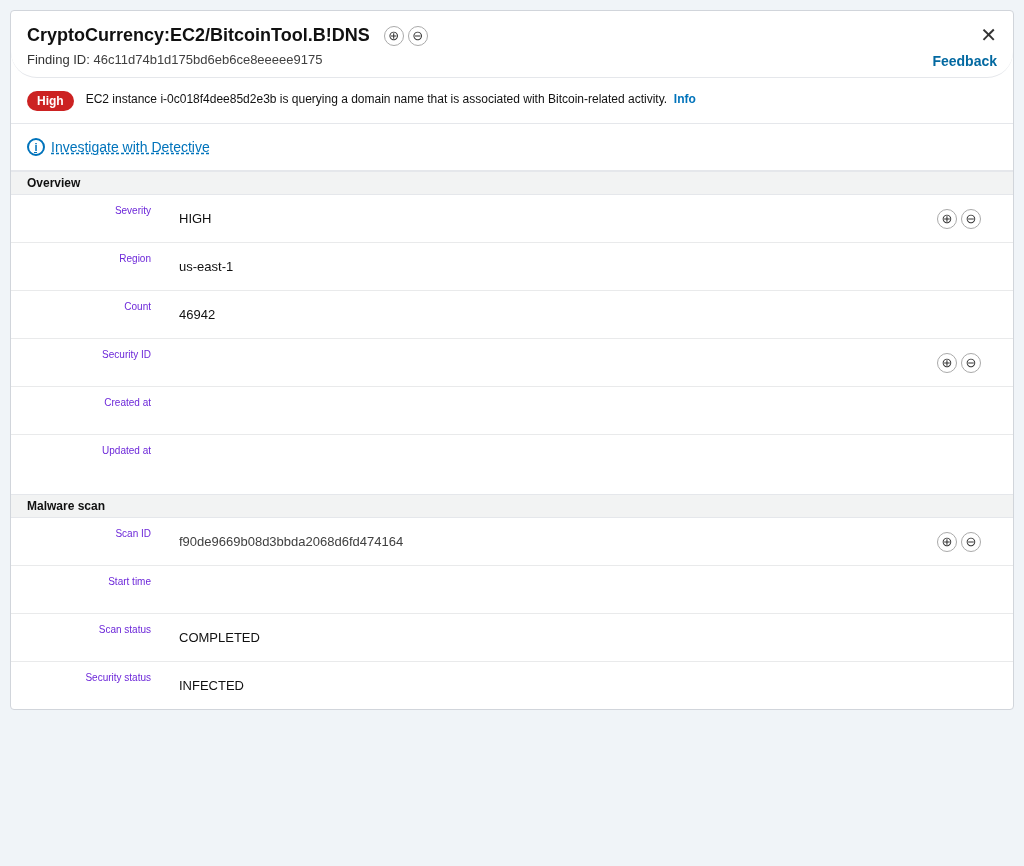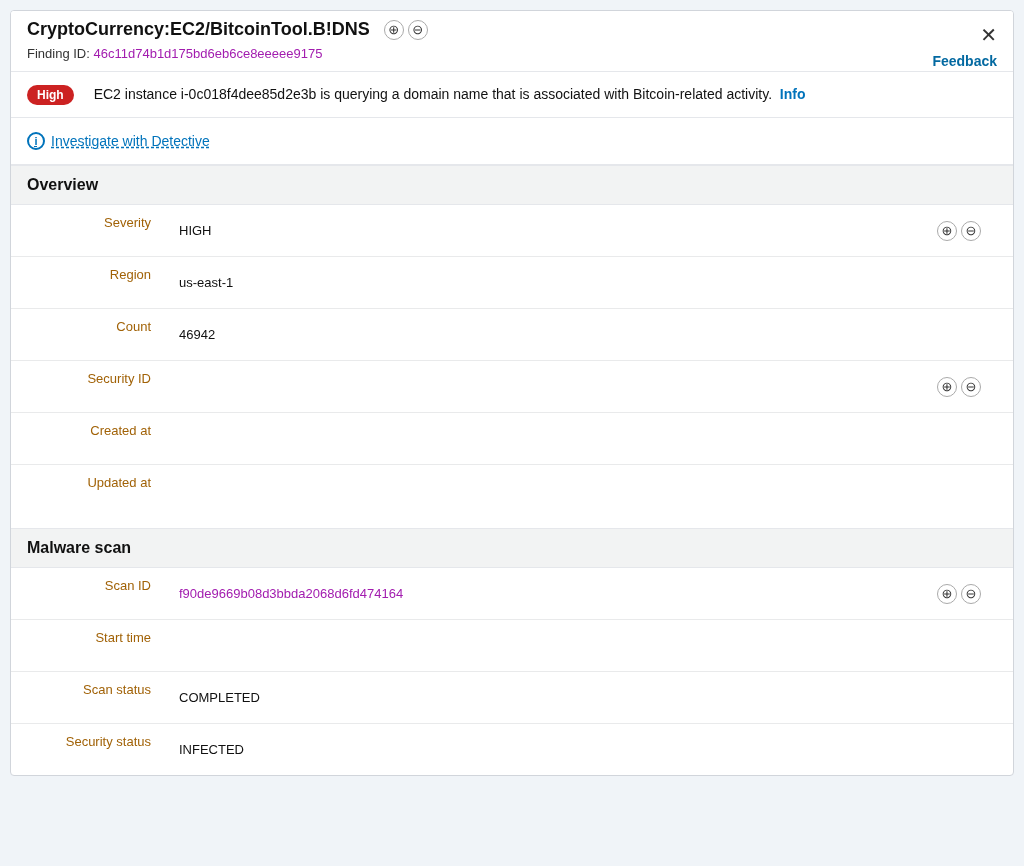--- a/index.html
+++ b/index.html
@@ -21,24 +21,25 @@
     .panel {
       width: 1010px;
       background: #ffffff;
       border: 1px solid #d1d5db;
       border-radius: 4px;
       overflow: hidden;
     }
 
     
     .panel-header {
-      padding: 8px 16px 10px 16px;
+      padding: 14px 16px 10px 16px;
       border-bottom: 1px solid #e5e7eb;
       position: relative;
       background: #fff;
+      border-radius: 26px;
     }
 
     .panel-title {
       font-size: 18px;
       font-weight: 700;
       color: #111;
       display: flex;
       align-items: center;
       gap: 10px;
     }
@@ -78,21 +79,21 @@
     }
 
     .finding-id-row {
       margin-top: 6px;
       font-size: 13px;
       color: #333;
     }
 
     .finding-id-row a,
     .link {
-      color: #a21caf;
+      color: #404040;
       text-decoration: none;
     }
 
     .feedback-btn {
       position: absolute;
       right: 16px;
       top: 42px;
       color: #0369a1;
       font-weight: 600;
       font-size: 14px;
@@ -117,25 +118,24 @@
       color: #fff;
       font-size: 12px;
       font-weight: 700;
       padding: 3px 10px;
       border-radius: 12px;
       white-space: nowrap;
       margin-top: 1px;
     }
 
     .alert-text {
-      font-size: 14px;
+      font-size: 12px;
       color: #111;
       line-height: 1.5;
       flex: 1;
-      margin-left: 8px;
     }
 
     .info-link {
       color: #0073bb;
       font-weight: 600;
       text-decoration: none;
     }
 
     
     .detective-section {
@@ -169,22 +169,22 @@
       flex-shrink: 0;
     }
 
     
     .section {
       margin: 0;
     }
 
     .section-header {
       background: #f2f3f3;
-      padding: 10px 16px;
-      font-size: 16px;
+      padding: 4px 16px;
+      font-size: 12px;
       font-weight: 700;
       color: #111;
       border-top: 1px solid #e5e7eb;
       border-bottom: 1px solid #e5e7eb;
     }
 
     .data-table {
       width: 100%;
       border-collapse: collapse;
     }
@@ -195,22 +195,22 @@
 
     .data-table tr:last-child {
       border-bottom: none;
       margin-top: 8px;
     }
 
     .data-table td.label-cell {
       width: 160px;
       padding: 10px 16px 26px 0;
       text-align: right;
-      color: #a16207;
-      font-size: 13px;
+      color: #6d28d9;
+      font-size: 10px;
       vertical-align: middle;
       padding-right: 20px;
     }
 
     .data-table td.value-cell {
       padding: 10px 16px 10px 8px;
       color: #111;
       font-size: 13px;
       vertical-align: middle;
     }

